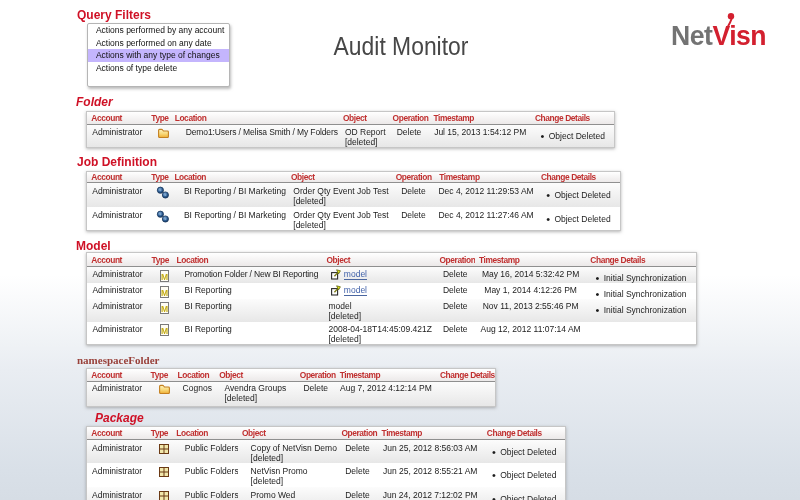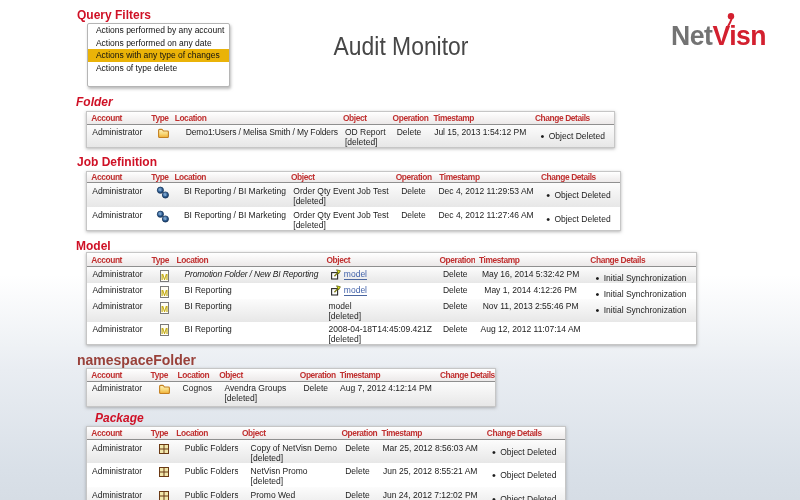--- a/index.html
+++ b/index.html
@@ -1,25 +1,25 @@
 <!DOCTYPE html>
 <html><head>
 <meta charset="utf-8">
 <style>
 html,body{margin:0;padding:0;}
 body{width:800px;height:500px;overflow:hidden;position:relative;
 background:linear-gradient(180deg,#ffffff 0%,#ffffff 55%,#e9edf2 74%,#d9e0e8 94%,#d6dde5 100%);
 font-family:"Liberation Sans",sans-serif;}
 .sec{position:absolute;margin:0;font-size:12px;font-weight:bold;color:#cf1126;line-height:9px;white-space:nowrap;}
-.mono{font-family:Liberation Sans, sans-serif;font-size:14px;color:#99413a;}
+.mono{font-family:Liberation Serif, serif;font-size:11px;color:#99413a;}
 
 #qf{position:absolute;left:86.9px;top:22.8px;width:141.4px;height:61.8px;background:#fff;
 border:1px solid #b5b5b5;border-radius:2px;box-shadow:1px 2px 3px rgba(130,130,130,.55);}
 #qf div{height:12.76px;line-height:12.8px;font-size:8.5px;color:#111;padding-left:8px;white-space:nowrap;}
-#qf div.g{background:#eab308;}
+#qf div.g{background:#c4b5fd;}
 
 #title{position:absolute;left:301px;top:32.5px;width:200px;text-align:center;
 font-size:26px;line-height:26px;color:#474747;transform:scaleX(.88);transform-origin:50% 50%;white-space:nowrap;}
 
 #logo{position:absolute;left:671px;top:23px;font-size:27px;line-height:27px;font-weight:bold;
 transform:scaleX(.985);transform-origin:0 0;white-space:nowrap;letter-spacing:-0.5px;}
 #logo .n{color:#737373;} #logo .v{color:#d3202f;}
 #logodot{position:absolute;left:720px;top:8px;}
 
 table.t{position:absolute;border-collapse:separate;border-spacing:0;table-layout:fixed;
@@ -183,21 +183,21 @@
         <th>Operation</th>
         <th>Timestamp</th>
         <th>Change Details</th>
       </tr>
 <tr class="g" style="height:15.5px;">
         <td>Administrator</td>
         <td><svg class="icwrap" width="9" height="12" viewBox="0 0 9 12" style="margin-top:0.5px;">
             <rect x="0.5" y="0.5" width="8" height="11" fill="#fffdf4" stroke="#7a7a7a" stroke-width="1"></rect>
             <text x="4.5" y="9.5" font-size="8.5" font-weight="bold" fill="#c4ac14" text-anchor="middle" font-family="Liberation Sans">M</text>
           </svg></td>
-        <td style="letter-spacing:-0.15px;font-style:italic;">Promotion Folder / New BI Reporting</td>
+        <td style="letter-spacing:-0.15px;">Promotion Folder / New BI Reporting</td>
         <td><svg class="icwrap" width="10" height="11" viewBox="0 0 10 11" style="margin-top:-0.5px;margin-left:3px;">
             <rect x="0.6" y="3.6" width="6" height="6.4" fill="#fdfdfd" stroke="#2a2a2a" stroke-width="1.1"></rect>
             <path d="M3.4 7.2 L7 3.4" stroke="#7a7a10" stroke-width="1.3" fill="none"></path>
             <path d="M5.6 0.8 L9.4 1.8 L7.6 4.9 Z" fill="#e0e818" stroke="#50500a" stroke-width="0.7"></path>
           </svg> <a class="lnk">model</a></td>
         <td>Delete</td>
         <td>May 16, 2014 5:32:42 PM</td>
         <td><span class="cd"><span class="b">•</span> Initial Synchronization</span></td>
       </tr>
 <tr style="height:15px;">
@@ -302,21 +302,21 @@
 <tr class="g" style="height:23.5px;">
         <td>Administrator</td>
         <td><svg class="icwrap" width="10" height="10" viewBox="0 0 10 10" style="margin-top:1px;">
             <rect x="0.5" y="0.5" width="9" height="9" fill="#f2e8ac" stroke="#6b3a14" stroke-width="1"></rect>
             <line x1="5" y1="0.5" x2="5" y2="9.5" stroke="#6b3a14" stroke-width="1"></line>
             <line x1="0.5" y1="5" x2="9.5" y2="5" stroke="#6b3a14" stroke-width="1"></line>
           </svg></td>
         <td>Public Folders</td>
         <td>Copy of NetVisn Demo<br>[deleted]</td>
         <td>Delete</td>
-        <td>Mar 25, 2012 8:56:03 AM</td>
+        <td>Jun 25, 2012 8:56:03 AM</td>
         <td><span class="cd"><span class="b">•</span> Object Deleted</span></td>
       </tr>
 <tr style="height:23.5px;">
         <td>Administrator</td>
         <td><svg class="icwrap" width="10" height="10" viewBox="0 0 10 10" style="margin-top:1px;">
             <rect x="0.5" y="0.5" width="9" height="9" fill="#f2e8ac" stroke="#6b3a14" stroke-width="1"></rect>
             <line x1="5" y1="0.5" x2="5" y2="9.5" stroke="#6b3a14" stroke-width="1"></line>
             <line x1="0.5" y1="5" x2="9.5" y2="5" stroke="#6b3a14" stroke-width="1"></line>
           </svg></td>
         <td>Public Folders</td>

